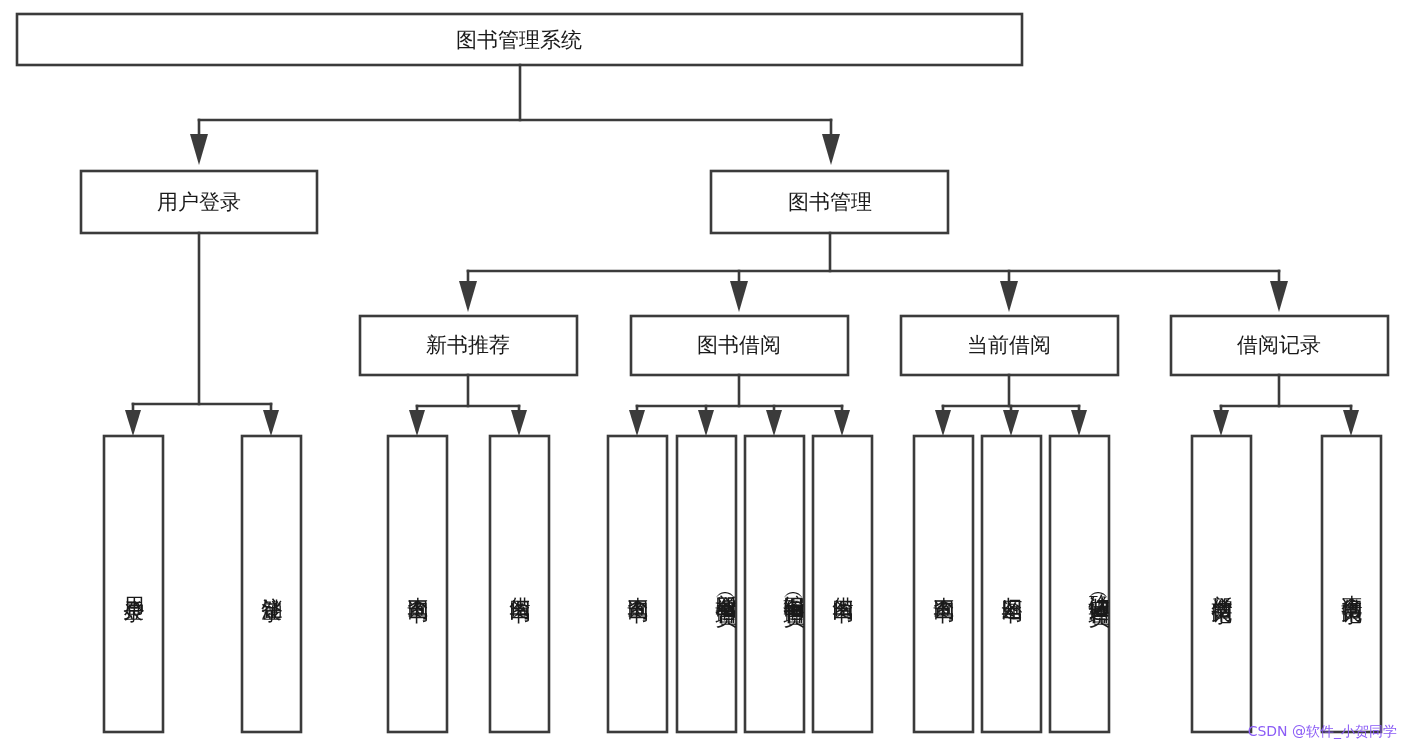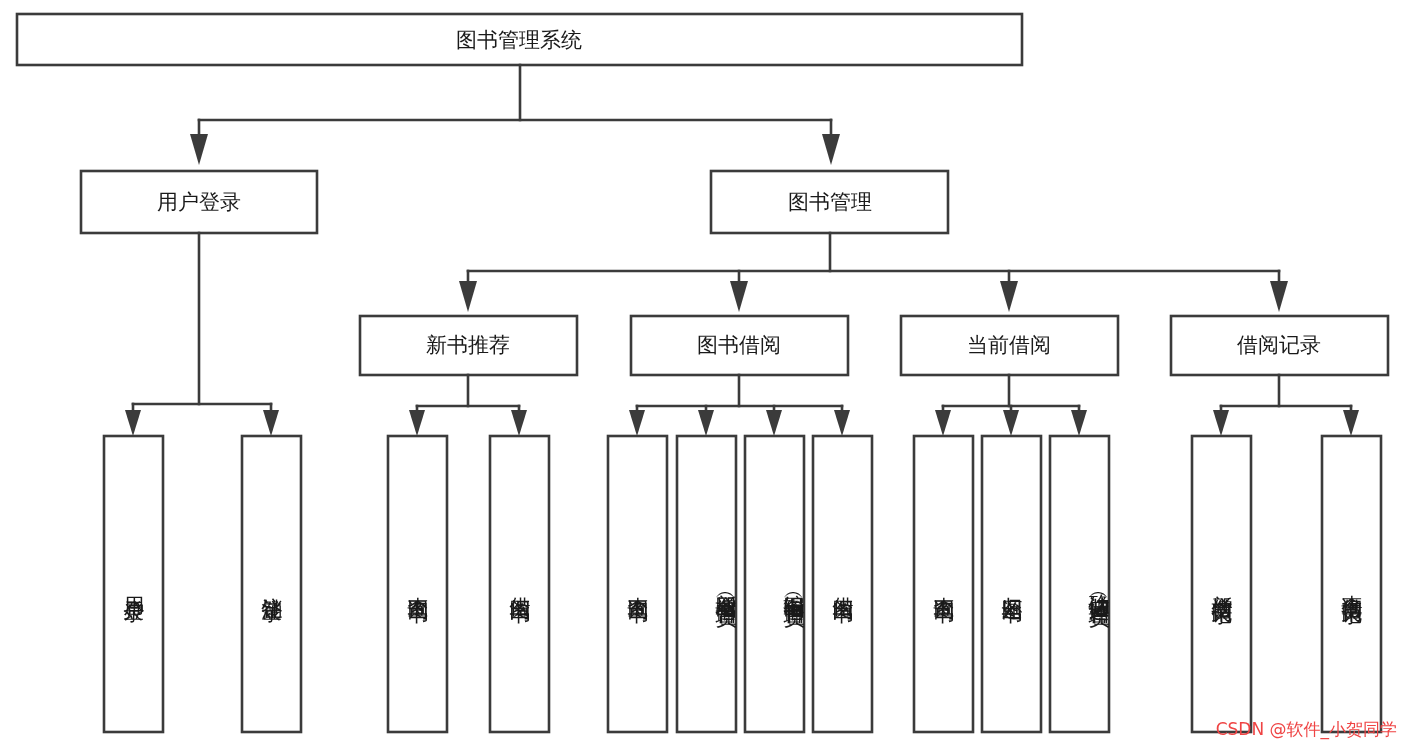--- a/index.html
+++ b/index.html
@@ -65,22 +65,22 @@
     pointer-events: none;
   }
   .leaf-label.centered {
     align-items: center;
   }
   #watermark {
     position: absolute;
     right: 8px;
     bottom: 6px;
     font-family: "DejaVu Sans", "Liberation Sans", sans-serif;
-    font-size: 17px;
-    color: #ef4444;
+    font-size: 14px;
+    color: #8b5cf6;
     white-space: nowrap;
     user-select: none;
   }
 </style>
 </head>
 <body>
 
 <div id="diagram-root">
 
   <svg id="diagram-svg" viewBox="0 0 1405 747">

